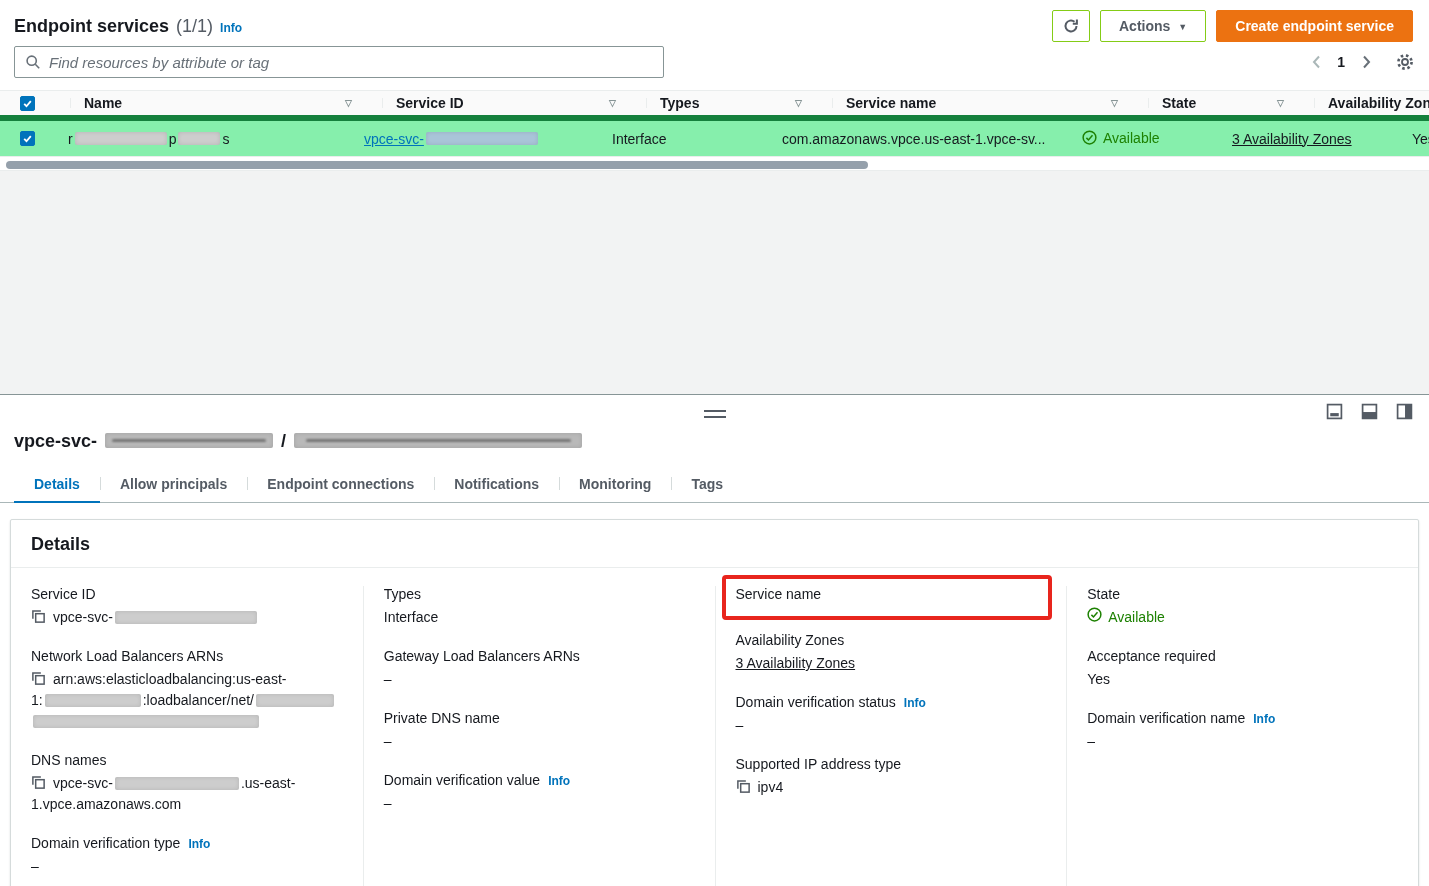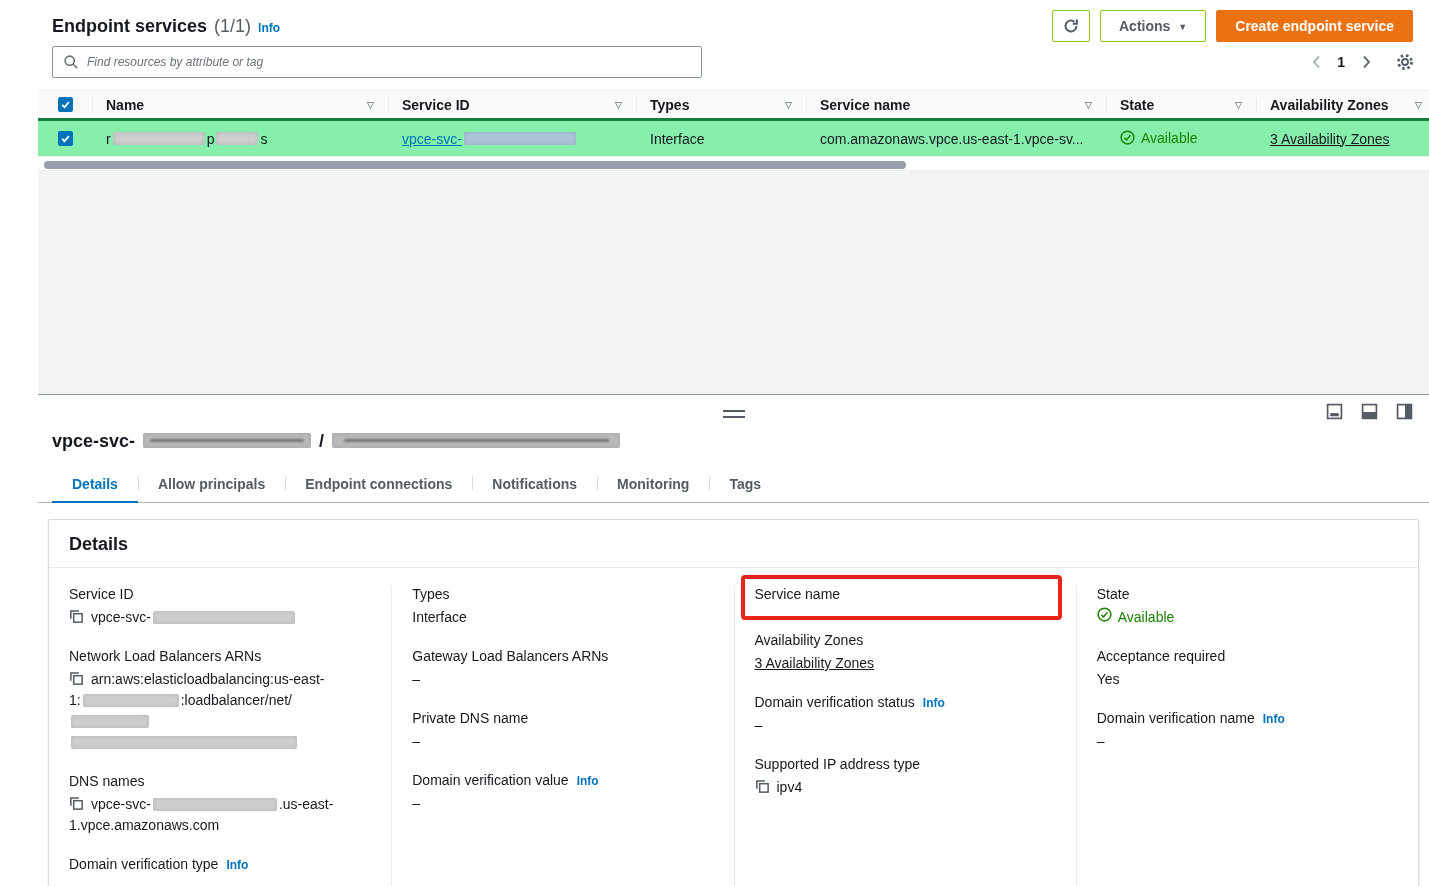--- a/index.html
+++ b/index.html
@@ -1,45 +1,45 @@
 <!DOCTYPE html>
 <html><head>
 <meta charset="utf-8">
 <style>
   * { margin:0; padding:0; box-sizing:border-box; }
   body { font-family:"Liberation Sans", sans-serif; font-size:14px; color:#16191f; background:#fff; }
-  .screen { width:1429px; height:886px; position:relative; overflow:hidden; background:#fff;padding-left:38px; }
+  .screen { width:1429px; height:886px; position:relative; overflow:hidden; background:#fff; }
 
   
   .page-header { display:flex; justify-content:space-between; align-items:center; padding:10px 16px 4px 14px; }
   .page-title { font-size:18px; font-weight:700; display:flex; align-items:baseline; gap:7px; }
   .page-title .count { font-weight:400; color:#545b64; }
   .info-link { color:#0073bb; font-size:12px; font-weight:700; text-decoration:none; cursor:pointer; }
   .header-actions { display:flex; gap:10px; align-items:center; }
   .btn { height:32px; border:1px solid #84cc16; border-radius:2px; background:#fff; color:#545b64;
          font-weight:700; font-size:14px; padding:0 18px; display:inline-flex; align-items:center; gap:8px;
          cursor:pointer; font-family:inherit; white-space:nowrap; }
   .btn-icon { padding:0 10px; }
   .btn-primary { background:#ec7211; border-color:#ec7211; color:#fff; }
   .caret { font-size:9px; position:relative; top:1px; }
 
   
   .toolbar-row { display:flex; justify-content:space-between; align-items:center; padding:0 14px 12px; }
   .search-box { width:650px; height:32px; border:1px solid #879596; border-radius:2px; display:flex;
                 align-items:center; gap:8px; padding:0 10px; background:#fff; }
-  .search-box input { border:none; outline:none; flex:1; font-family:inherit; font-size:12px; color:#16191f; background:transparent; }
+  .search-box input { border:none; outline:none; flex:1; font-family:inherit; font-size:15px; color:#16191f; background:transparent; }
   .search-box input::placeholder { color:#687078; font-style:italic; }
   .pagination { display:flex; align-items:center; color:#545b64; }
   .pg-btn { width:26px; height:26px; display:inline-flex; align-items:center; justify-content:center; cursor:pointer; }
   .pg-num { font-weight:700; color:#16191f; padding:0 8px; cursor:pointer; }
   .gear-btn { margin-left:16px; cursor:pointer; display:inline-flex; }
 
   
   .table-wrap { border-top:1px solid #eaeded; }
-  .thead { display:flex; height:30px; background:#fafafa; border-bottom:3px solid #15803d; }
+  .thead { display:flex; height:30px; background:#fafafa; border-bottom:6px solid #15803d;gap:16px; }
   .th { display:flex; align-items:center; justify-content:space-between; font-weight:700; padding:0 14px;
         position:relative; white-space:nowrap; overflow:hidden; flex:0 0 auto; cursor:pointer; }
   .th:not(.w-check)::before { content:""; position:absolute; left:0; top:7px; bottom:7px; width:1px; background:#eaeded; }
   .filter-ic { color:#879596; font-size:9px; margin-left:10px; }
   .tr { display:flex; height:36px; background:#86efac; border-bottom:1px solid #eaeded; align-items:center; cursor:pointer; }
   .td { padding:0 14px; white-space:nowrap; overflow:hidden; flex:0 0 auto; }
   .w-check { width:54px; display:flex; align-items:center; justify-content:center; padding:0; }
   .w-name  { width:296px; } .w-sid { width:248px; } .w-types { width:170px; }
   .w-sname { width:300px; } .w-state { width:150px; } .w-az { width:180px; } .w-acc { width:230px; }
   .checkbox { width:15px; height:15px; border-radius:2px; background:#0073bb; border:1px solid #0073bb;

